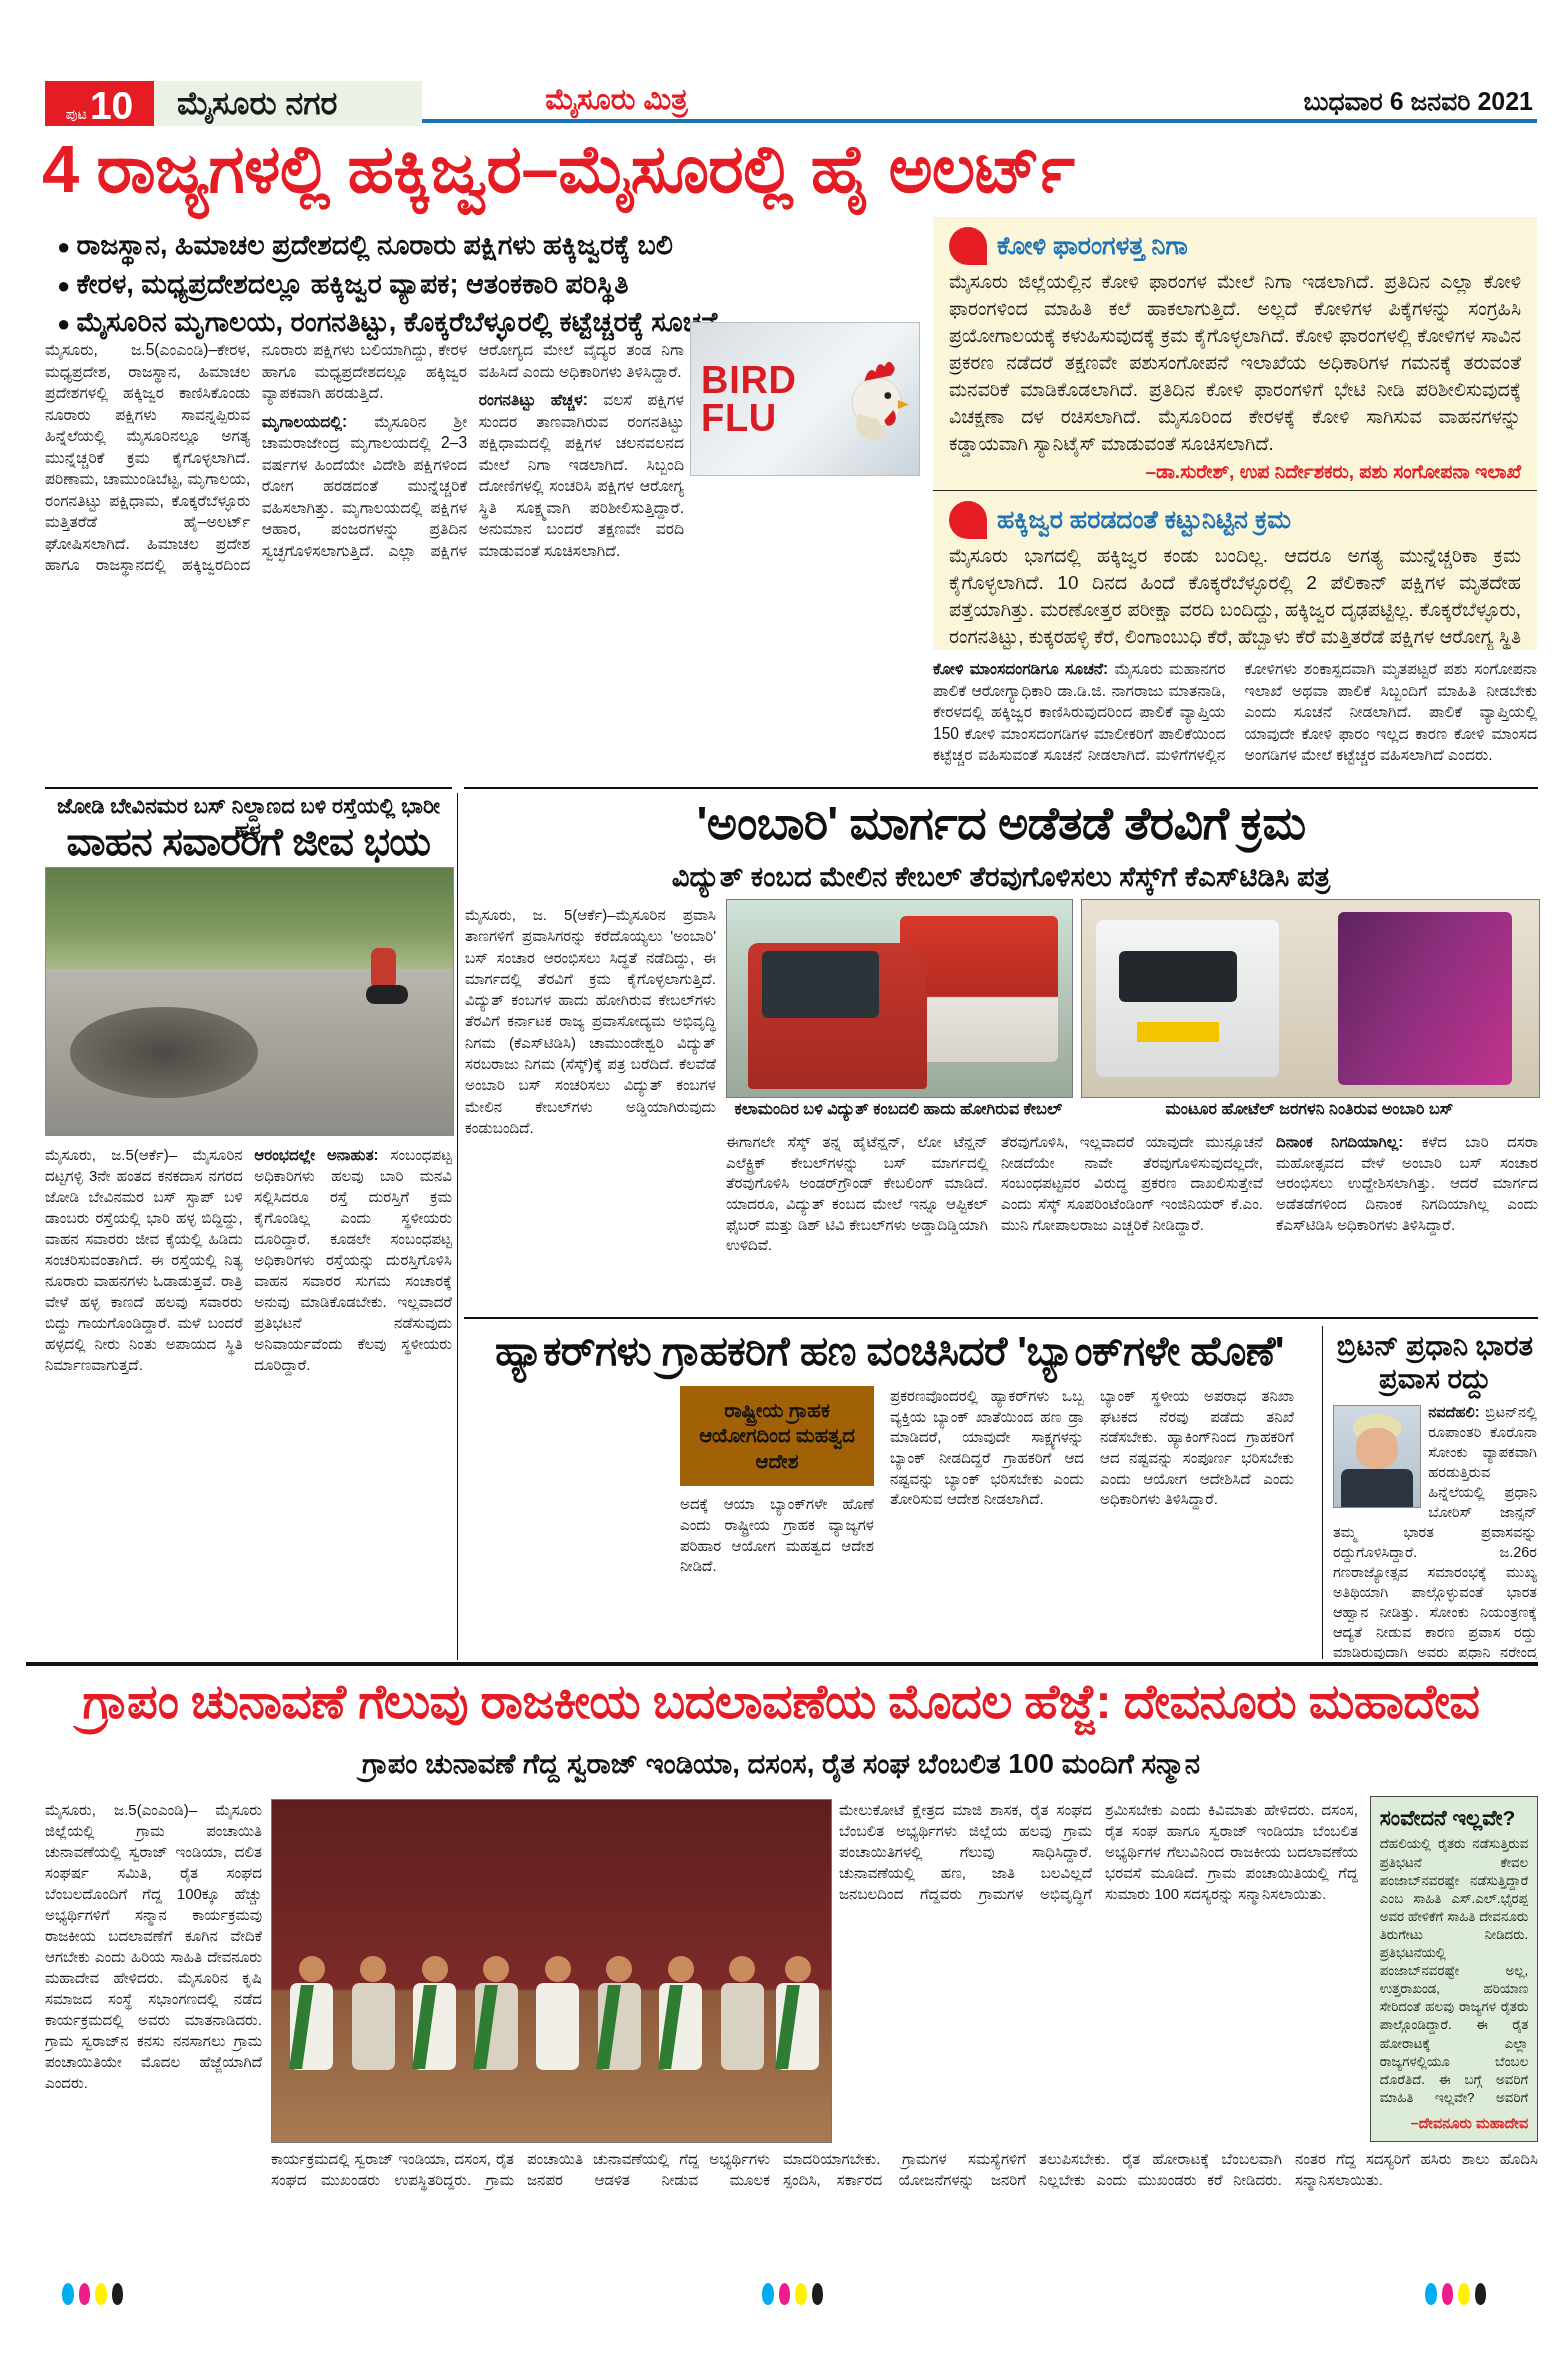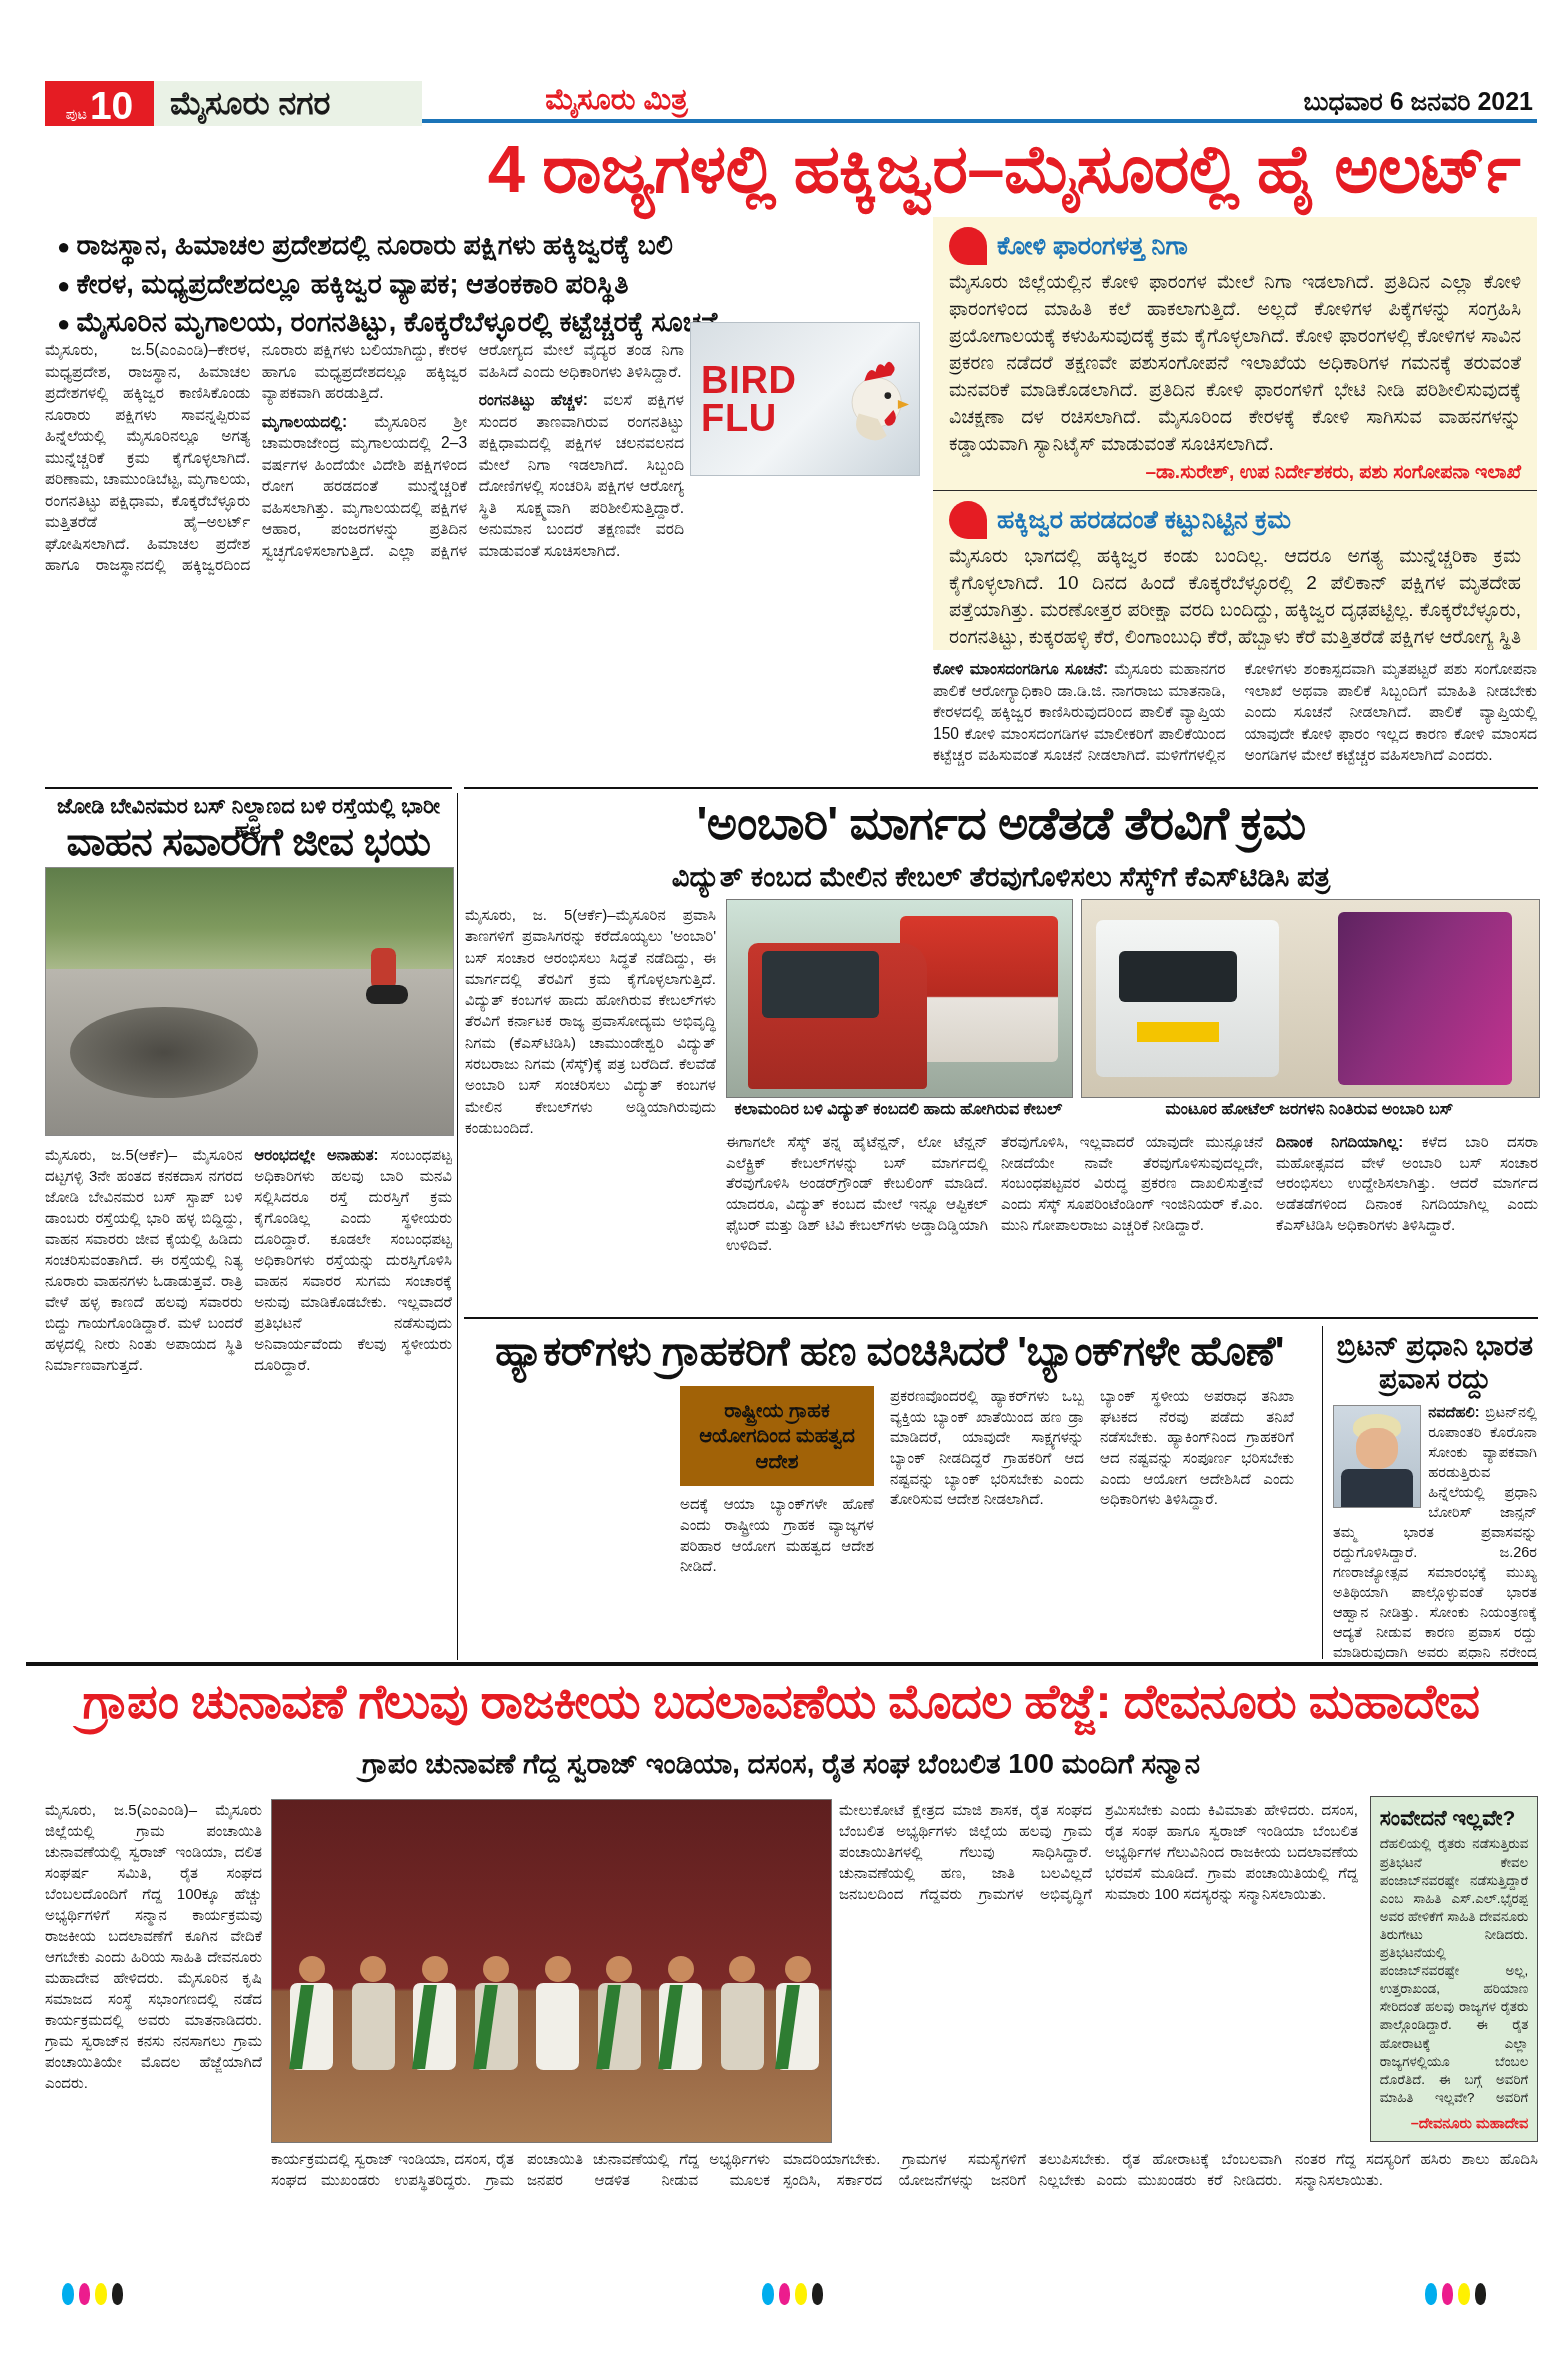--- a/index.html
+++ b/index.html
@@ -7,29 +7,29 @@
         font-family:"Liberation Sans","DejaVu Sans",sans-serif;color:#111;}
   .abs{position:absolute;}
   .just{text-align:justify;}
 
   
   .pagebox{left:45px;top:81px;width:109px;height:45px;background:#e51c23;color:#fff;
            display:flex;align-items:flex-end;justify-content:center;gap:2.9px;padding-bottom:1.4px;box-sizing:border-box;}
   .pagebox .lbl{font-size:14.5px;line-height:22px;}
   .pagebox .num{font-size:39px;font-weight:bold;line-height:39px;}
   .sectionbox{left:154px;top:81px;width:268px;height:45px;background:#eaf2e6;
-              display:flex;align-items:center;padding-left:16px;box-sizing:border-box;
+              display:flex;align-items:center;padding-left:23px;box-sizing:border-box;
               font-size:32px;font-weight:bold;color:#1a1a1a;}
   .blueline{left:422px;top:119px;width:1115px;height:4.3px;background:#1b74b8;}
   .masthead{left:457px;top:83px;width:319px;font-size:29px;font-weight:bold;color:#e51c23;text-align:center;}
   .dateline{right:29px;top:87px;font-size:25px;font-weight:bold;}
 
   
   .h1{left:42px;top:130px;width:1478px;font-size:67px;line-height:1.15;font-weight:bold;
-      color:#e51c23;text-align:right;letter-spacing:-0.7px;}
+      color:#e51c23;text-align:left;letter-spacing:-0.7px;}
   .bullets{left:57px;top:229px;width:899px;}
   .bullets div{font-size:27px;font-weight:bold;line-height:1.22;margin-bottom:5.8px;color:#101010;}
   .bullets div::before{content:"● ";font-size:22px;}
   .bodytxt{font-size:15.6px;line-height:1.38;}
   .leadcols{left:45px;top:339px;width:639px;height:446px;column-count:3;column-gap:11.6px;overflow:hidden;}
   .leadcol4{left:690px;top:484px;width:230px;height:290px;overflow:hidden;}
   .lede{font-weight:bold;}
 
   
   .bird{left:690px;top:322px;width:230px;height:154px;background:linear-gradient(135deg,#d7dee3,#f2f5f7 55%,#c9d3da);

